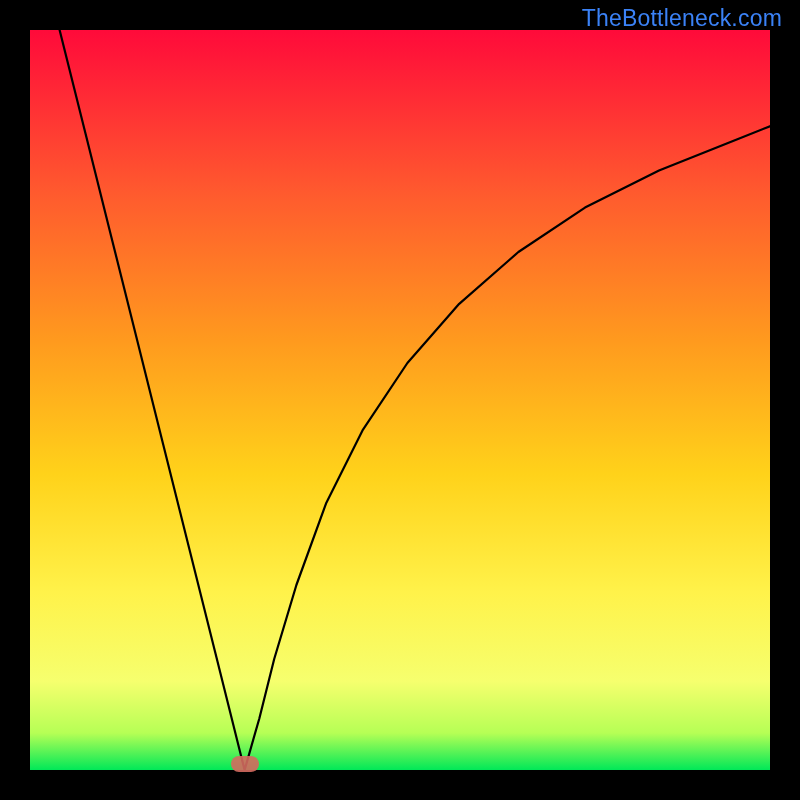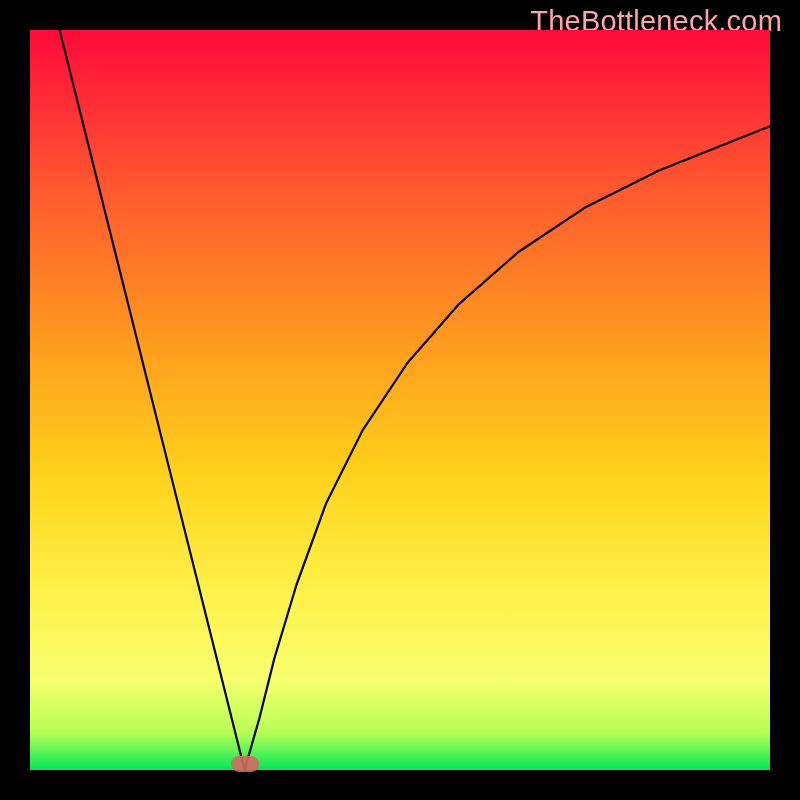--- a/index.html
+++ b/index.html
@@ -1,17 +1,17 @@
 <!DOCTYPE html>
 <html><head>
 <meta charset="utf-8">
 <style>
   html,body{margin:0;padding:0;width:800px;height:800px;overflow:hidden;background:#000;}
   .stage{position:relative;width:800px;height:800px;font-family:Arial,Helvetica,sans-serif;}
-  .watermark{position:absolute;top:5px;right:18px;color:#fca5a5;font-size:29px;font-weight:500;letter-spacing:.2px;text-align:right;}
+  .watermark{position:absolute;top:5px;right:18px;color:#3b82f6;font-size:23px;font-weight:500;letter-spacing:.2px;text-align:right;}
   .plot{position:absolute;left:30px;top:30px;width:740px;height:740px;background:#000;}
   .plot svg{display:block;width:100%;height:100%;}
   .marker{position:absolute;width:28px;height:16px;border-radius:8px;background:#d46a5f;opacity:.9;}
 </style>
 </head>
 <body>
 <div class="stage">
 
   <div class="watermark">TheBottleneck.com</div>
 

